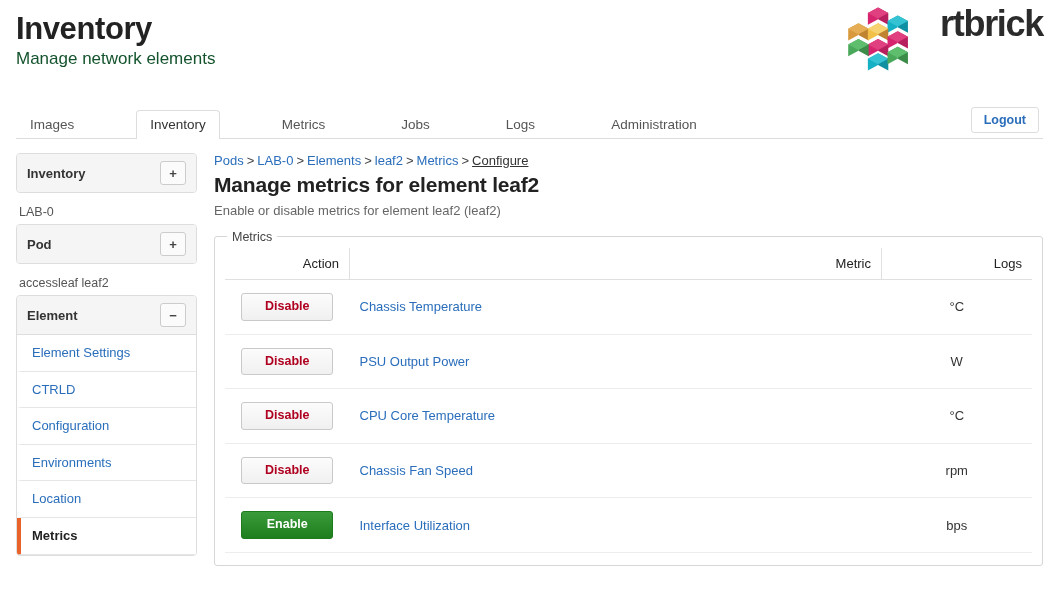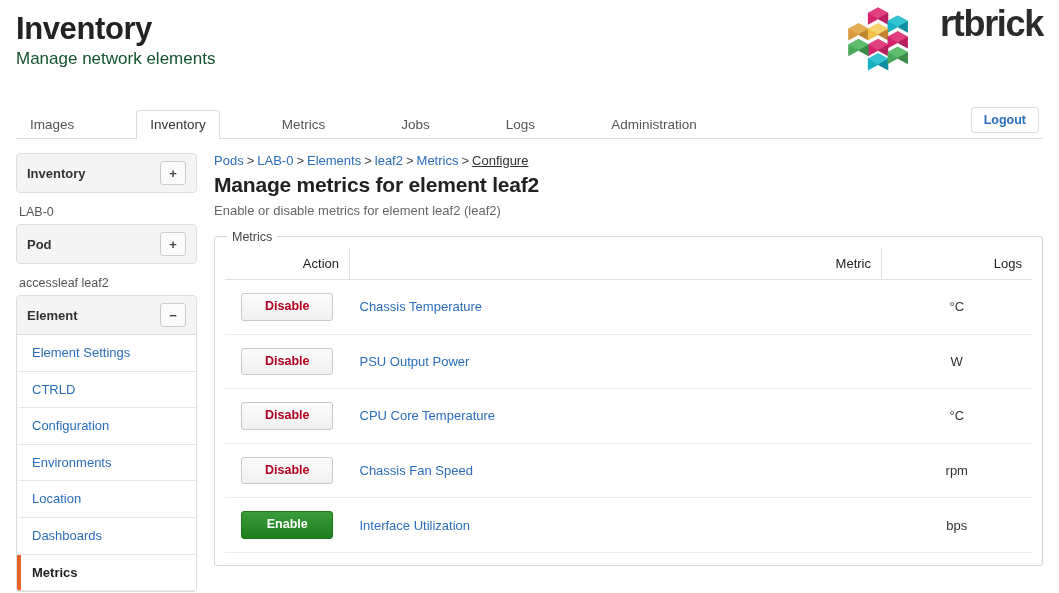--- a/index.html
+++ b/index.html
@@ -349,21 +349,20 @@
     <div class="panel">
       <div class="panel-head">
         <span>Element</span>
         <span class="toggle-btn">−</span>
       </div>
       <a class="nav-link">Element Settings</a>
       <a class="nav-link">CTRLD</a>
       <a class="nav-link">Configuration</a>
       <a class="nav-link">Environments</a>
       <a class="nav-link">Location</a>
-      <a class="nav-link">Dashboards</a>
       <a class="nav-link active">Metrics</a>
     </div>
   </div>
 
   <div class="main">
 
     <div class="breadcrumb">
       <a>Pods</a><span class="sep">&gt;</span><a>LAB-0</a><span class="sep">&gt;</span><a>Elements</a><span class="sep">&gt;</span><a>leaf2</a><span class="sep">&gt;</span><a>Metrics</a><span class="sep">&gt;</span><span class="current">Configure</span>
     </div>
 

